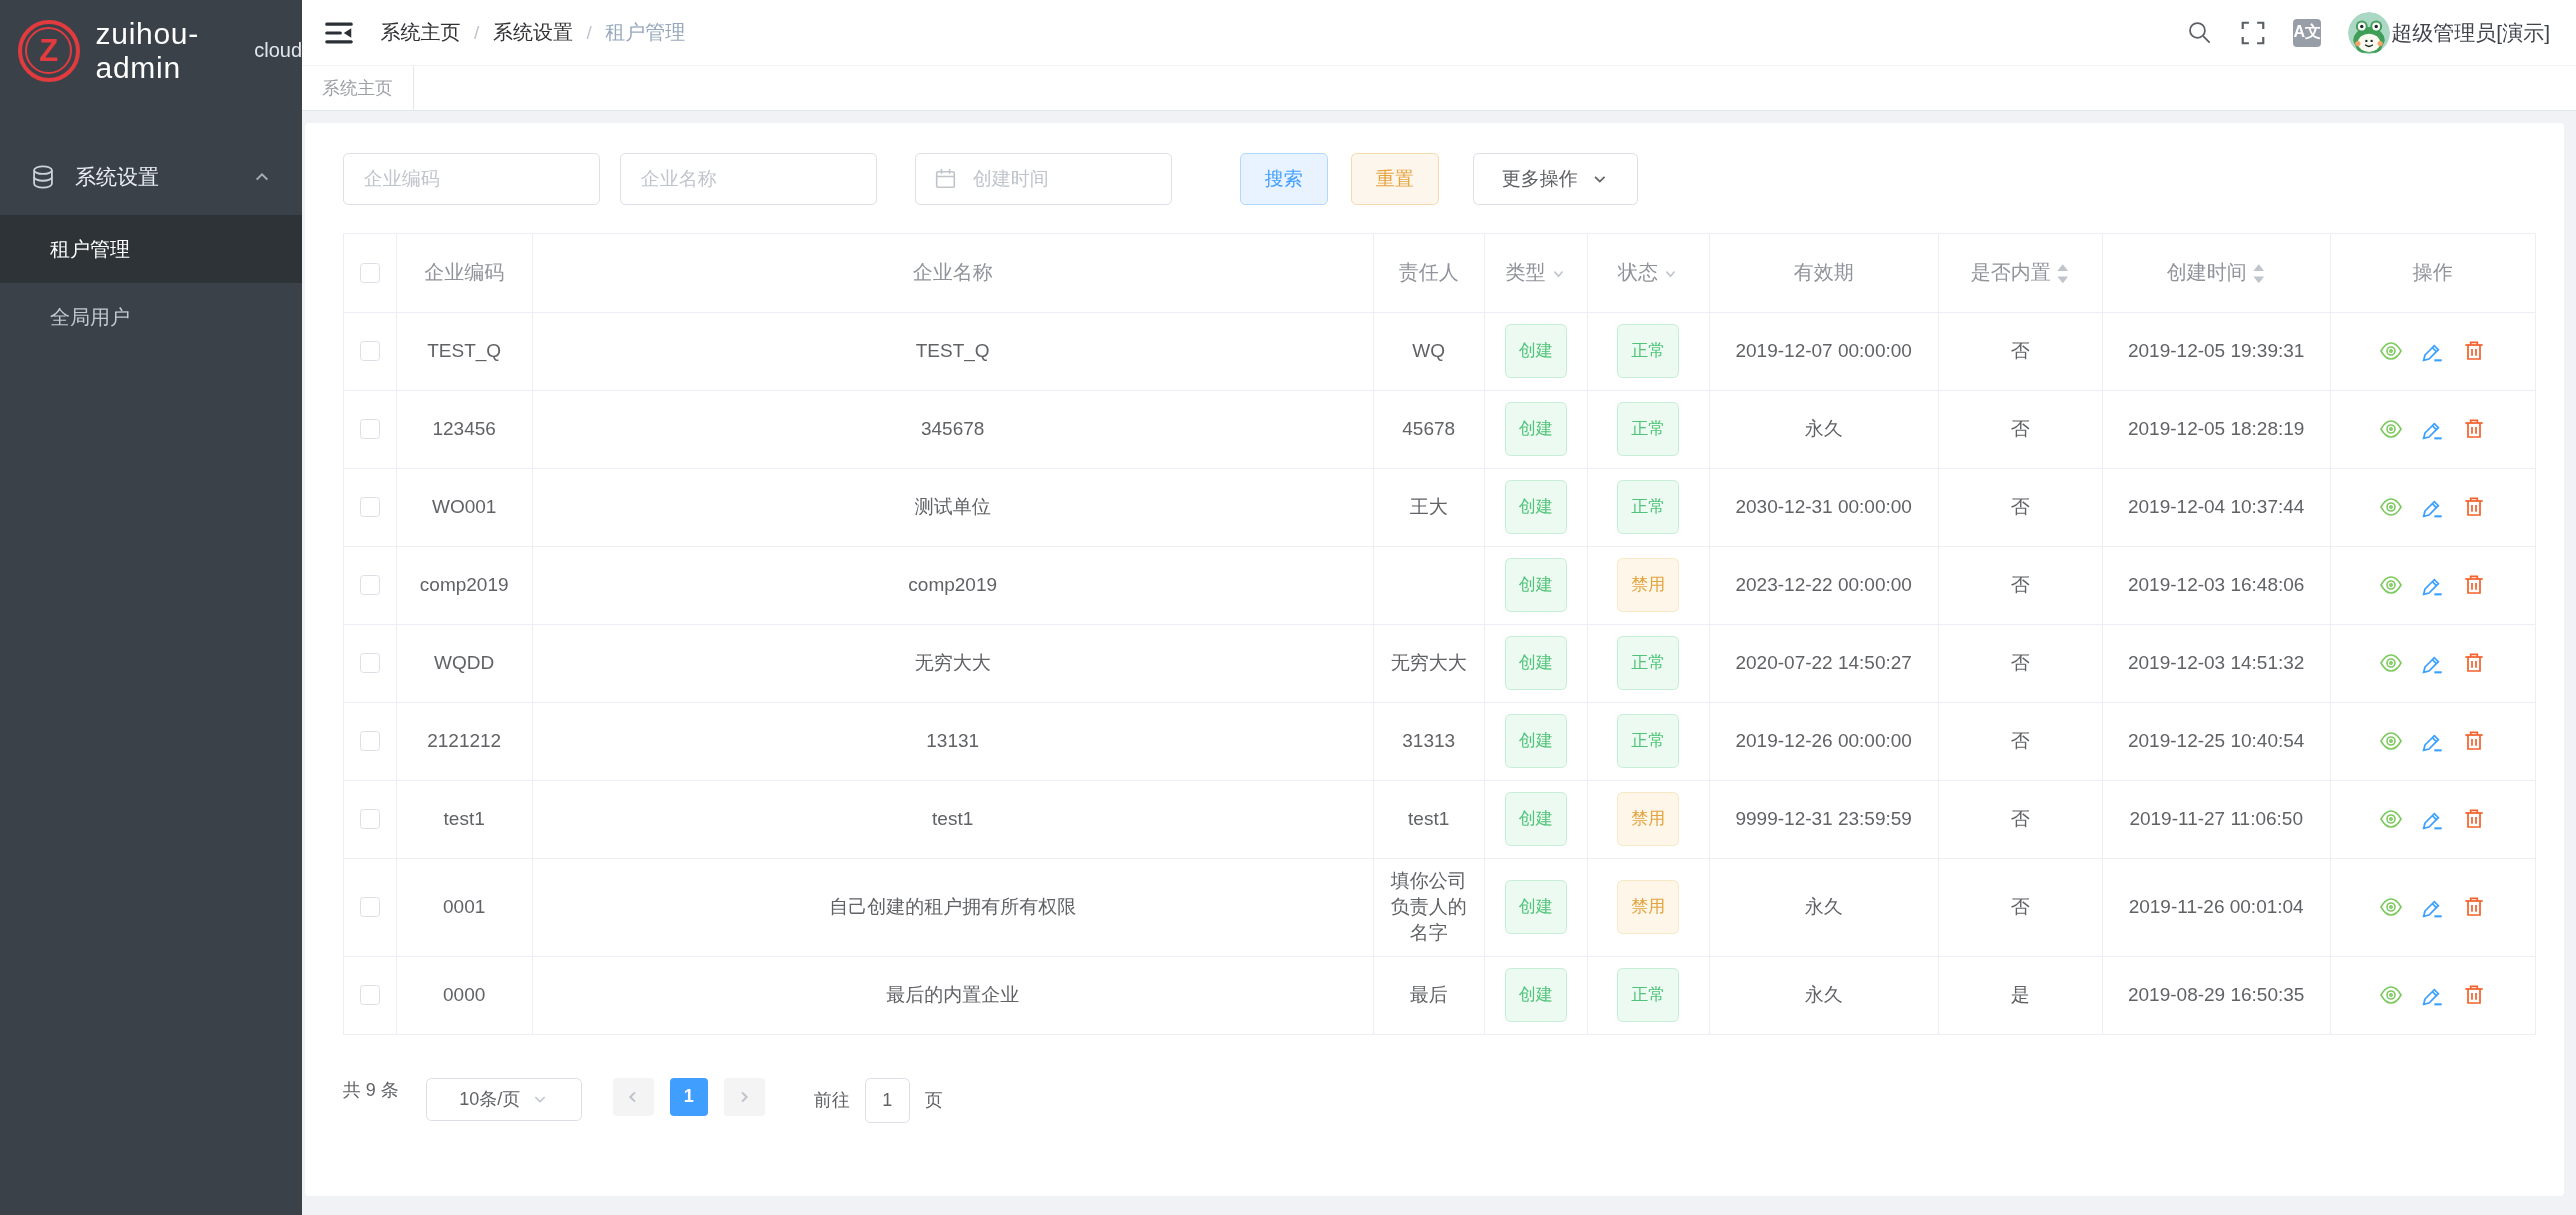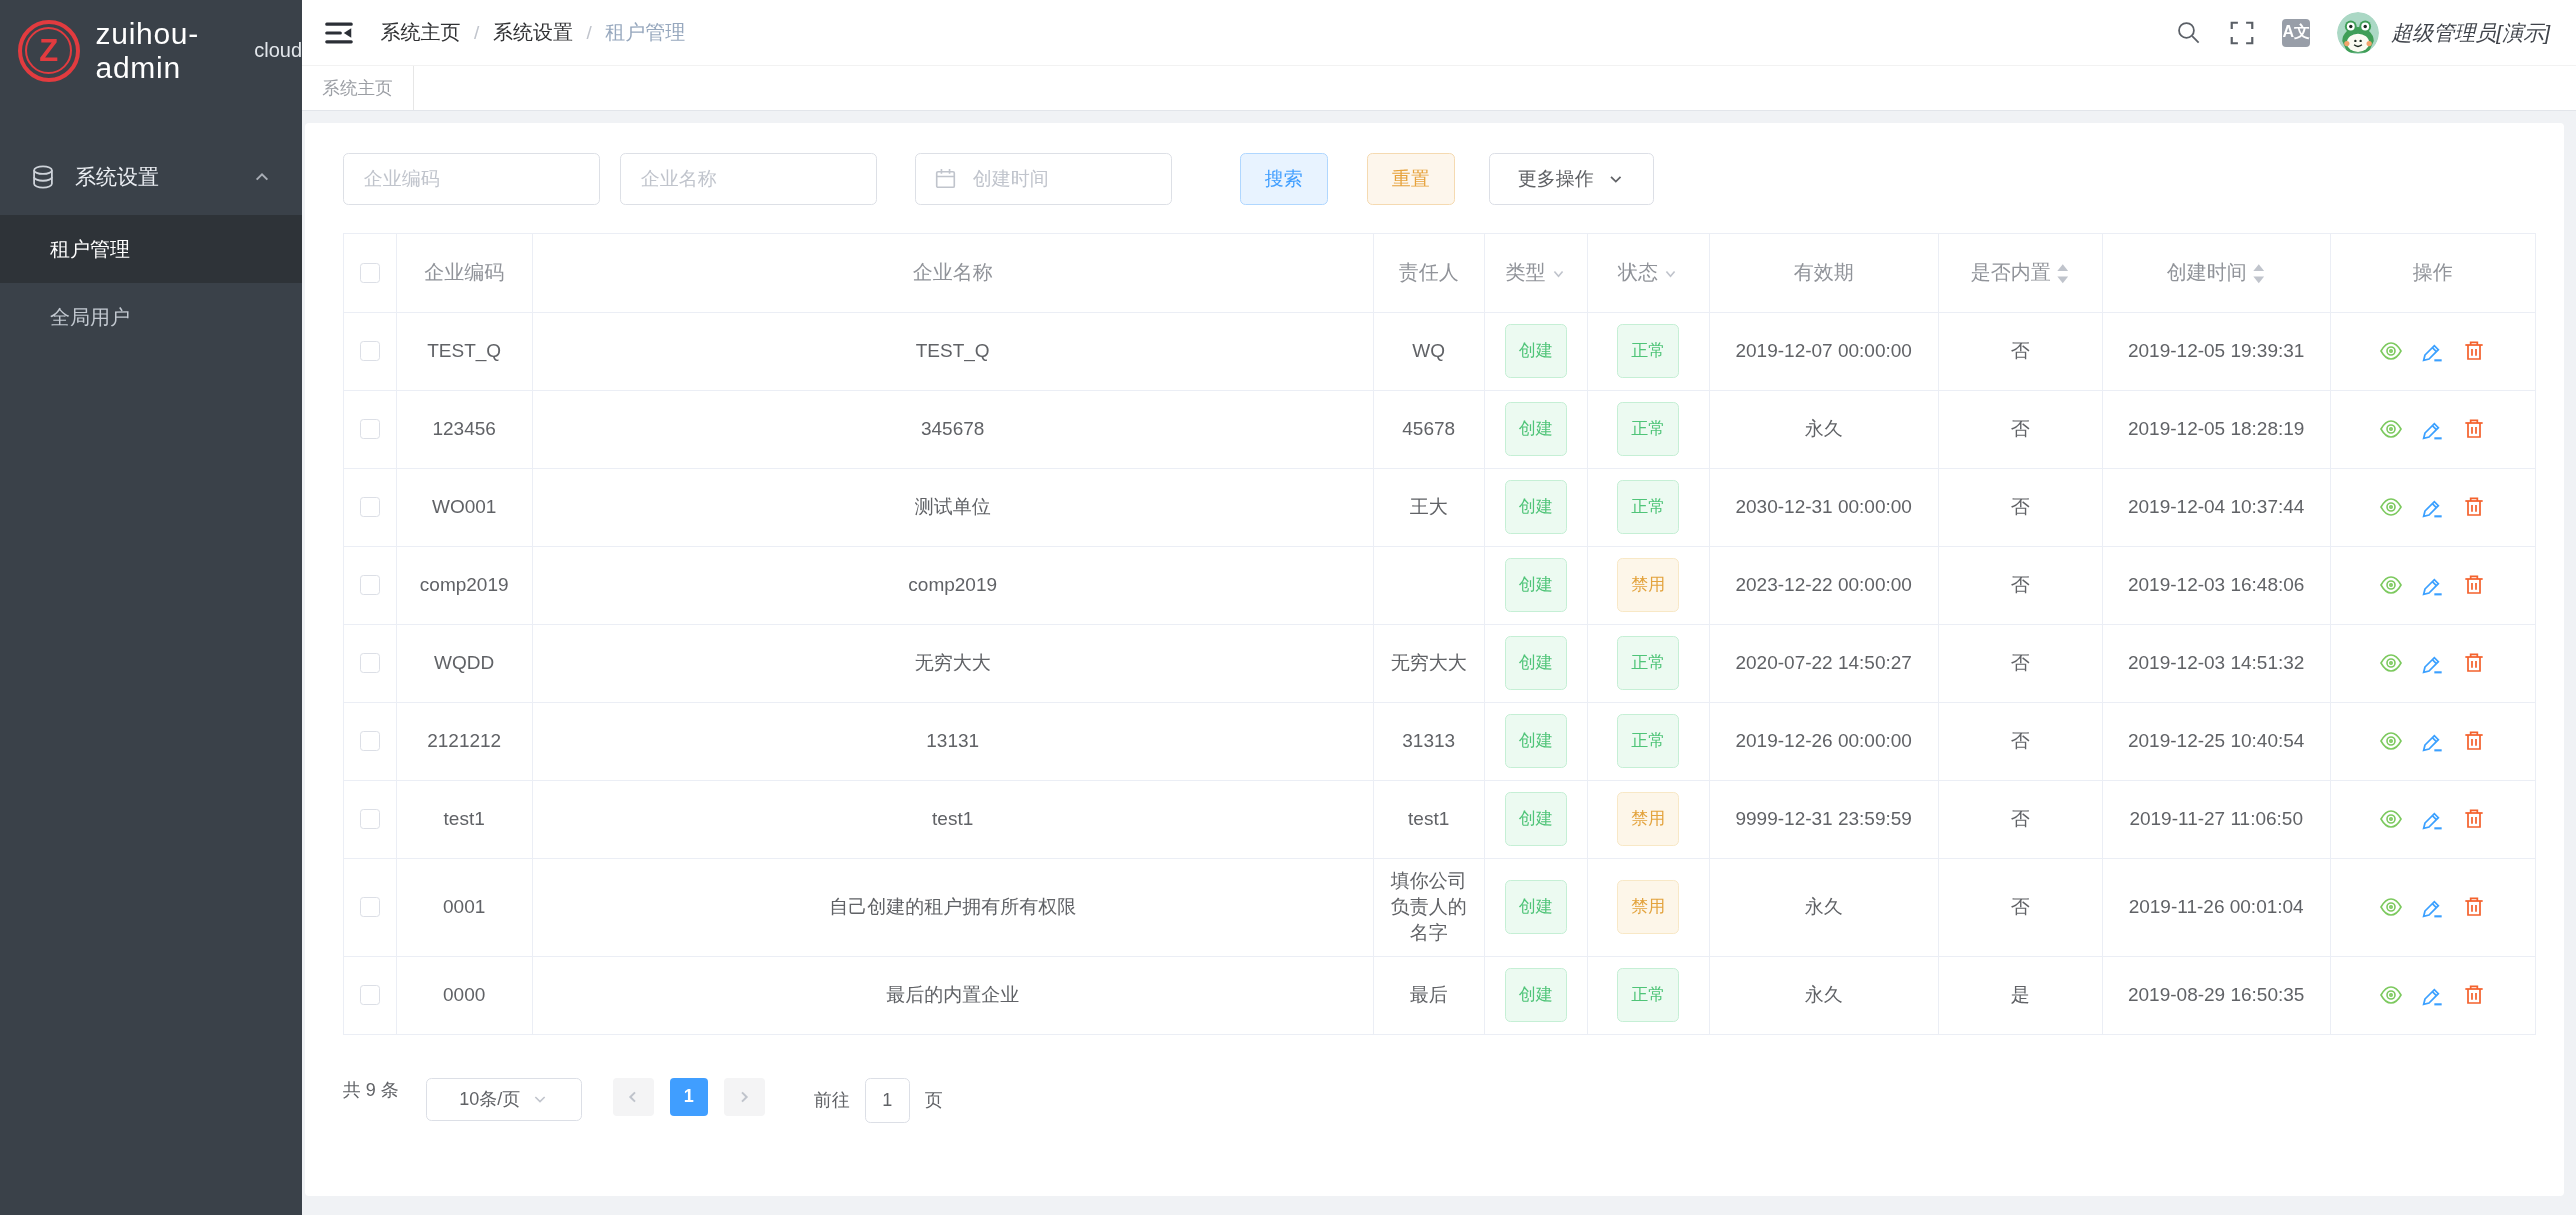--- a/index.html
+++ b/index.html
@@ -28,41 +28,41 @@
   .topbar { height:65px; background:#fff; display:flex; align-items:center; padding:0 26px 0 21.6px; }
   .hamburger { width:30px; height:30px; cursor:pointer; margin-right:27px; flex-shrink:0; }
   .breadcrumb { display:flex; align-items:center; font-size:20px; color:#303133; }
   .bc-sep { color:#c0c4cc; margin:0 13.5px; font-size:19px; }
   .bc-last { color:#97a8be; }
   .topbar-right { margin-left:auto; display:flex; align-items:center; }
   .tb-icon { margin-left:27px; cursor:pointer; display:flex; align-items:center; }
   .lang-box { width:28px; height:28px; background:#989ea8; border-radius:4px; color:#fff;
     display:flex; align-items:center; justify-content:center; font-size:16px; font-weight:bold; }
   .avatar { width:42px; height:42px; border-radius:50%; overflow:hidden; margin-left:27px; cursor:pointer; flex-shrink:0;}
-  .username { margin-left:12px; font-size:21px; color:#3f434a; cursor:pointer; white-space:nowrap;font-style:italic; }
+  .username { margin-left:1px; font-size:21px; color:#3f434a; cursor:pointer; white-space:nowrap; }
 
   .tabbar { height:46px; background:#fff; border-top:1.4px solid #f2f2f2; border-bottom:1.4px solid #e2e5ea; display:flex; }
   .tab { width:112px; display:flex; align-items:center; justify-content:center;
     font-size:17.6px; color:#9b9ea4; border-right:1.4px solid #e6e6e6; cursor:pointer; }
 
   .content { flex:1; background:#f0f2f5; padding:11.5px 12px 0 2.7px; overflow:hidden; }
   .card { background:#fff; border-radius:4px; height:1073px; padding:30px 27px 0 38px; }
 
   
   .filter-row { display:flex; align-items:center; }
   .f-input { width:257px; height:52px; border:1.4px solid #dde0e6; border-radius:5.4px;
     font-size:19px; color:#606266; padding:0 20px; outline:none; background:#fff; }
   .f-input::placeholder { color:#c0c4cc; }
   .date-wrap { position:relative; width:257px; height:52px; margin-right:68px; }
   .date-wrap .f-input { width:100%; padding-left:57px; margin:0; }
   .date-wrap svg { position:absolute; left:19px; top:14px; }
   .mr30 { margin-right:20px; } .mr56 { margin-right:38px; }
   .btn { height:52px; border-radius:5.4px; font-size:19px; padding:0 24px; display:flex;
     align-items:center; justify-content:center; border:1.4px solid transparent; cursor:pointer; white-space:nowrap;}
-  .btn-search { background:#e8f3ff; border-color:#b0d7ff; color:#409eff; margin-right:39px; }
+  .btn-search { background:#e8f3ff; border-color:#b0d7ff; color:#409eff; margin-right:23px; }
   .btn-reset  { background:#fdf6ec; border-color:#f5dab1; color:#e6a23c; margin-right:34px; }
   .btn-more   { background:#fff; border-color:#dcdfe6; color:#606266; padding:0 28px;}
   .btn-more svg { margin-left:13.5px; }
 
   
   table { border-collapse:collapse; table-layout:fixed; width:2193px; margin-top:28px; }
   th, td { border:1.4px solid #ebeef5; text-align:center; vertical-align:middle;
     font-size:19px; color:#606266; padding:9.5px 12px; word-break:break-all; }
   th { height:79px; font-size:20px; color:#909399; font-weight:400; padding:0 6.8px; }
   tbody tr { height:78px; }

